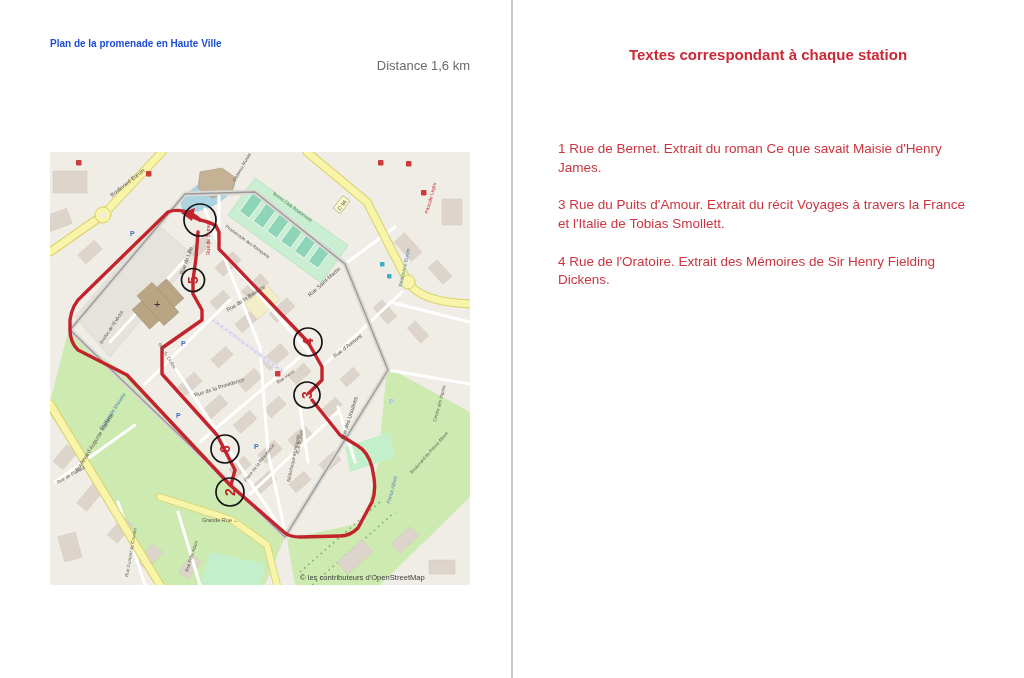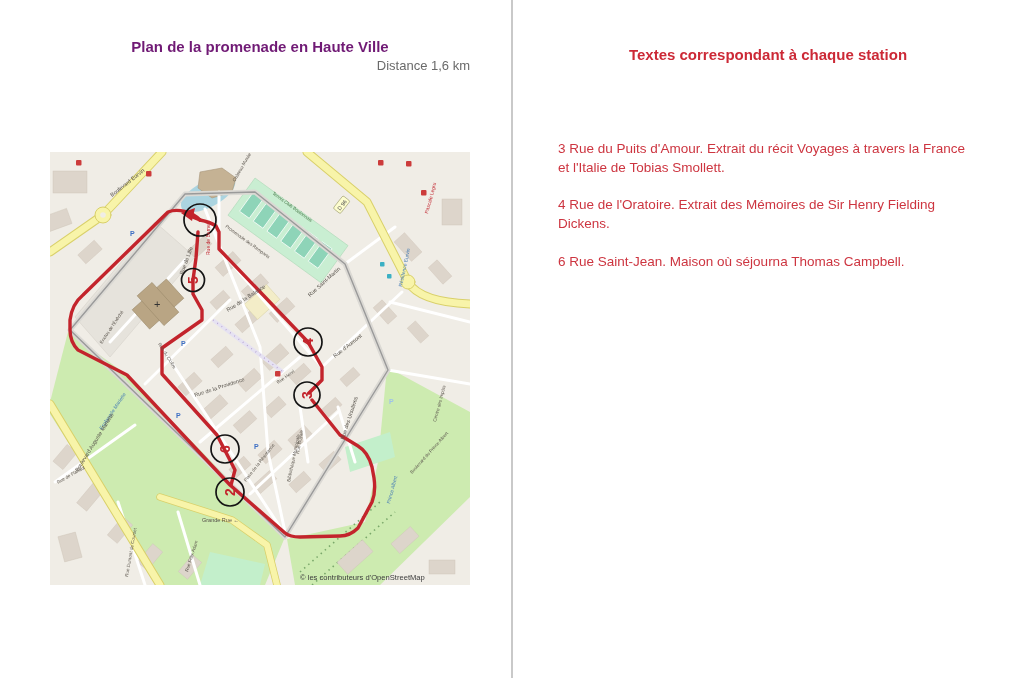--- a/index.html
+++ b/index.html
@@ -2,22 +2,22 @@
 <html><head>
 <meta charset="utf-8">
 <style>
   html,body{margin:0;padding:0;}
   body{
     width:1024px;height:678px;background:#ffffff;position:relative;
     font-family:"Liberation Sans", sans-serif;overflow:hidden;
   }
   .divider{position:absolute;left:511px;top:0;width:2px;height:678px;background:#c9c9c9;}
   .left-title{
-    position:absolute;left:50px;top:38px;width:420px;text-align:center;
-    font-size:15px;font-weight:bold;color:#701a75;
+    position:absolute;left:50px;top:38px;width:420px;text-align:left;
+    font-size:10px;font-weight:bold;color:#1d4ed8;
   }
   .left-subtitle{
     position:absolute;left:50px;top:58px;width:420px;text-align:right;
     font-size:13px;color:#6a6a6a;
   }
   .right-title{
     position:absolute;left:512px;top:46px;width:512px;text-align:center;
     font-size:15px;font-weight:bold;color:#cc2936;
   }
   .station-list{position:absolute;left:558px;top:140px;width:414px;}
@@ -44,23 +44,23 @@
 <body>
 
 <div class="divider"></div>
 
 <div class="left-title">Plan de la promenade en Haute Ville</div>
 <div class="left-subtitle">Distance 1,6 km</div>
 
 <div class="right-title">Textes correspondant à chaque station</div>
 
 <div class="station-list">
+  <p>1 Rue de Bernet. Extrait du roman Ce que savait Maisie d'Henry James.</p>
   <p>3 Rue du Puits d'Amour. Extrait du récit Voyages à travers la France et l'Italie de Tobias Smollett.</p>
   <p>4 Rue de l'Oratoire. Extrait des Mémoires de Sir Henry Fielding Dickens.</p>
-  <p>6 Rue Saint-Jean. Maison où séjourna Thomas Campbell.</p>
 </div>
 
 <div class="map-wrap">
 <svg width="420" height="433" viewBox="0 0 420 433">
 
   <rect x="0" y="0" width="420" height="433" fill="#f0ede6"></rect>
 
   <g>
     <polygon points="18,180 77,223 235,385 215,433 110,433 0,262 0,250" fill="#cdebb0"></polygon>
     <polygon points="337,215 420,260 420,345 330,433 245,433 237,387 315,370 328,310" fill="#cdebb0"></polygon>

